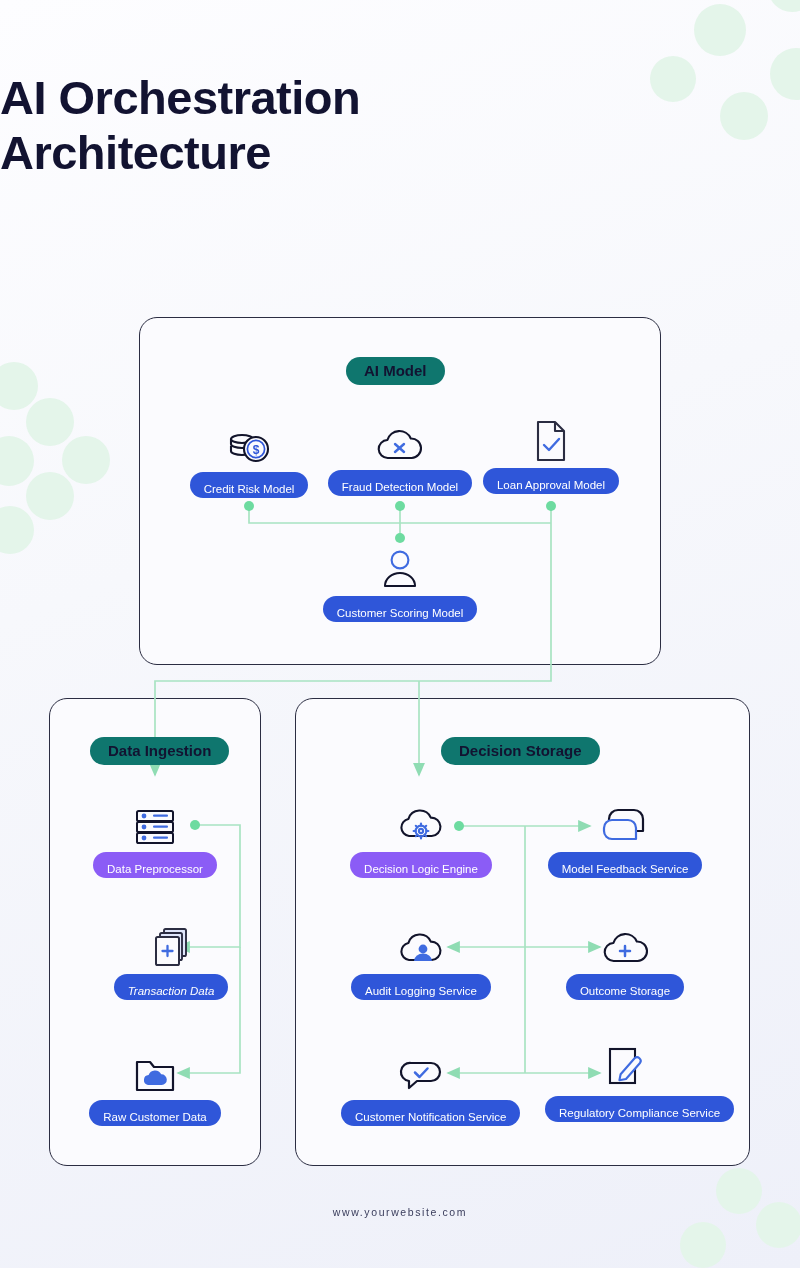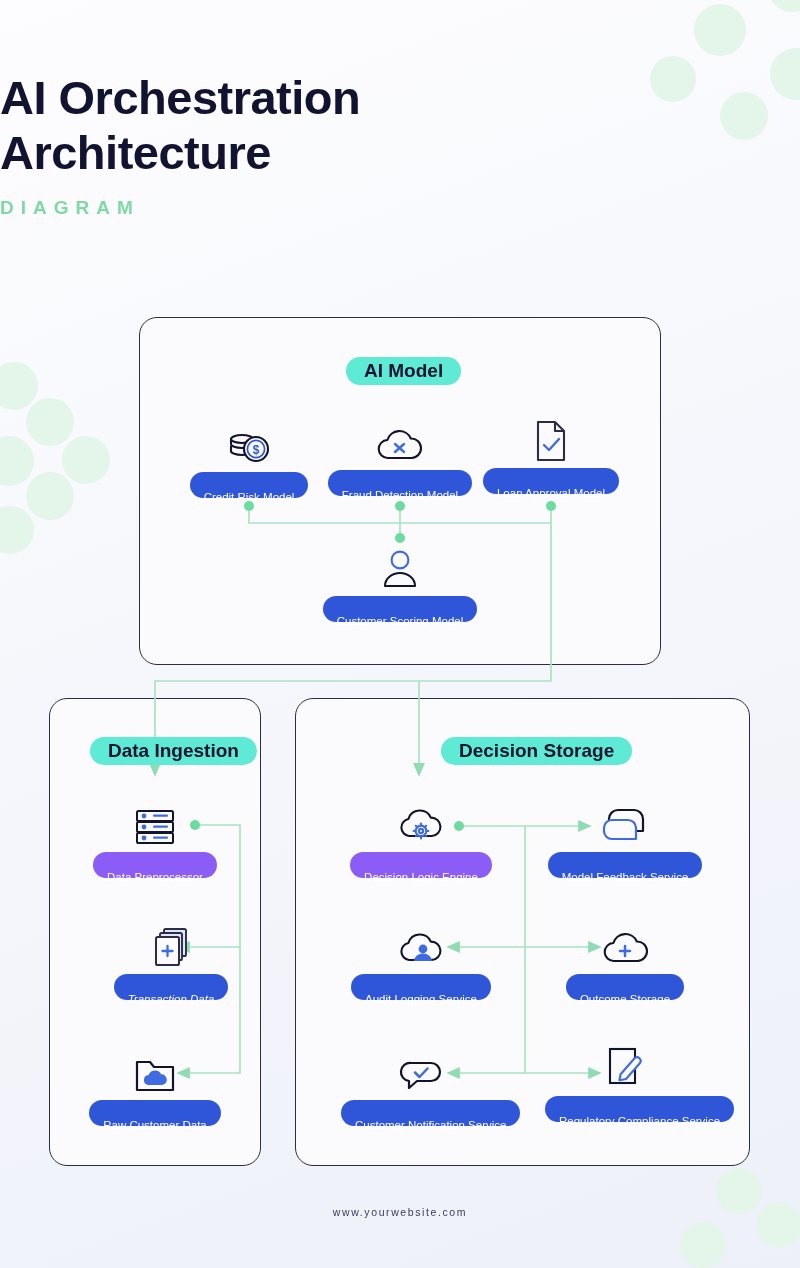--- a/index.html
+++ b/index.html
@@ -28,34 +28,34 @@
   .panel {
     position:absolute; background:#fbfbfe; border:1.4px solid #2b2d42;
     border-radius:18px;
   }
   #panel-ai        { left:139px; top:317px; width:522px; height:348px; }
   #panel-ingest    { left:49px;  top:698px; width:212px; height:468px; }
   #panel-decision  { left:295px; top:698px; width:455px; height:468px; }
 
   
   .chip {
-    position:absolute; background:#5eead4; border-radius:16px;
+    position:absolute; background:#0f766e; border-radius:16px;
     height:28px; line-height:28px; padding:0 18px;
-    font-size:19px; font-weight:bold; color:#121331; white-space:nowrap;
+    font-size:15px; font-weight:bold; color:#121331; white-space:nowrap;
     z-index:4;
   }
 
   
   .node { position:absolute; text-align:center; z-index:3; }
   .node .ico {
     height:48px; display:flex; align-items:flex-end; justify-content:center;
     margin-bottom:6px;
   }
   .pill {
-    display:inline-block; border-radius:15px; padding:12px 14px;
+    display:inline-block; border-radius:15px; padding:4px 14px;
     height:26px; line-height:26px; font-size:11.5px; color:#fff;
     white-space:nowrap;
   }
   .pill.blue { background:#2f56d9; }
   .pill.dark { background:#8b5cf6; }
 
   
   svg.wires { position:absolute; left:0; top:0; width:800px; height:1268px;
               pointer-events:none; z-index:2; }
 
@@ -83,21 +83,20 @@
 
 <div class="deco" style="left:716px;top:1168px;width:46px;height:46px;"></div>
 <div class="deco" style="left:756px;top:1202px;width:46px;height:46px;"></div>
 <div class="deco" style="left:680px;top:1222px;width:46px;height:46px;"></div>
 
 <div class="header">
   <div class="title">
     <div>AI Orchestration</div>
     <div>Architecture</div>
   </div>
-  <div class="subtitle">DIAGRAM</div>
 </div>
 
 <svg class="wires" viewBox="0 0 800 1268">
   <defs>
     <marker id="ah" markerWidth="9" markerHeight="9" refX="7" refY="4.5" orient="auto">
       <path d="M0,1 L8,4.5 L0,8 Z" fill="#8fdcb3"></path>
     </marker>
   </defs>
   <g stroke="#a8e3c2" stroke-width="1.7" fill="none">
 

